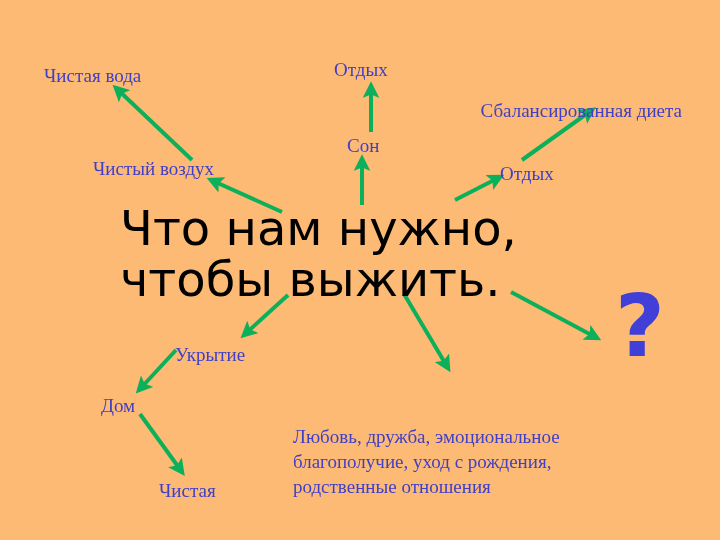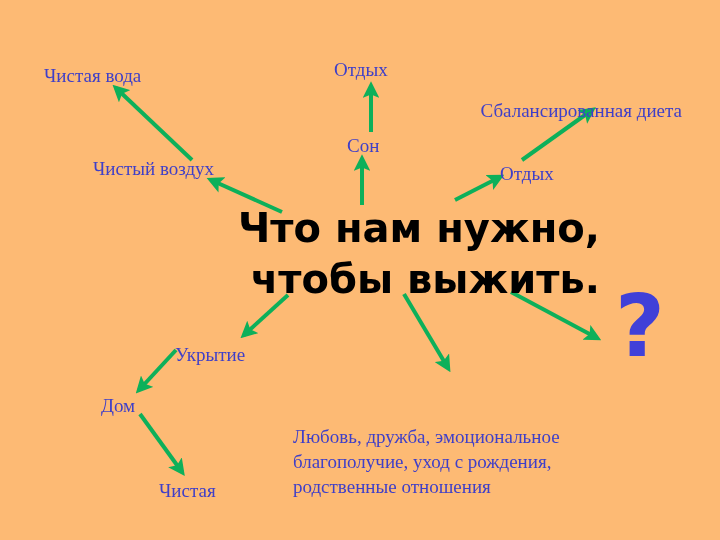--- a/index.html
+++ b/index.html
@@ -46,26 +46,26 @@
   #lbl-shelter       { left: 175px; top: 343px; }
   #lbl-home          { left: 101px; top: 394px; text-align: center; }
   #lbl-warmth        { left: 159px; top: 479px; }
   #lbl-love          { left: 293px; top: 384px; width: 360px; line-height: 25px; }
 
   #title {
     position: absolute;
     left: 120px;
     top: 203px;
     width: 480px;
-    text-align: right;
+    text-align: left;
     color: #000000;
     font-family: "DejaVu Sans", "Liberation Sans", sans-serif;
-    font-size: 40px;
+    font-size: 48px;
     line-height: 51px;
-    font-weight: 700;
+    font-weight: 400;
   }
 
   #question-mark {
     position: absolute;
     left: 615px;
     top: 283px;
     color: #4040d8;
     font-family: "DejaVu Sans", "Liberation Sans", sans-serif;
     font-size: 86px;
     line-height: 86px;

